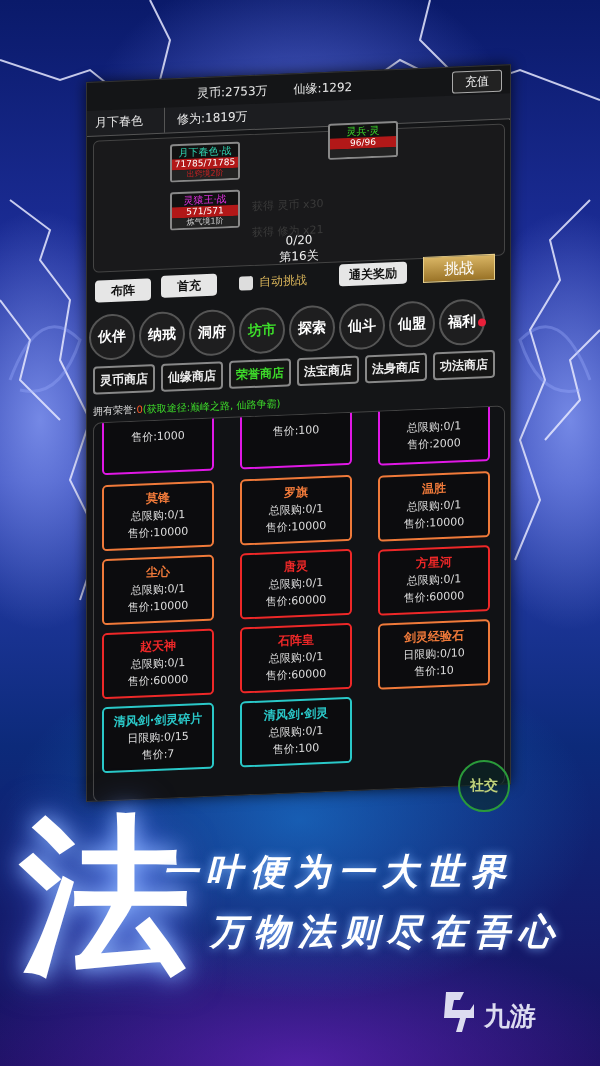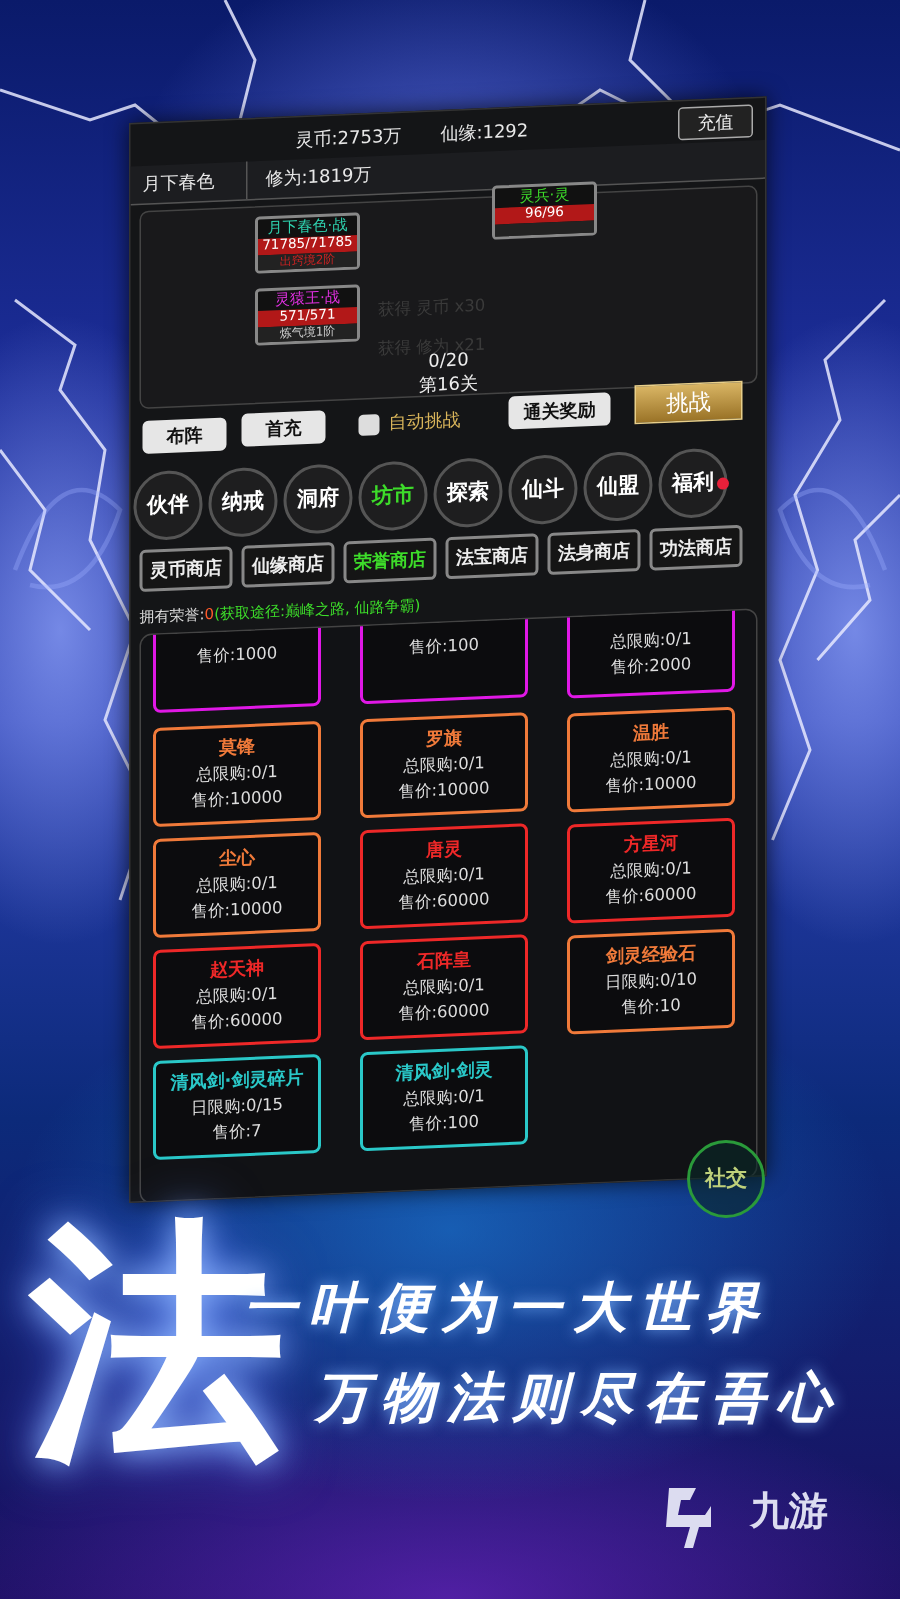--- a/index.html
+++ b/index.html
@@ -43,21 +43,21 @@
 .honor{position:absolute;left:6px;top:322px;font-size:10px;color:#ddd}
 .honor .v{color:#ff5a2a}.honor .h{color:#3ddc2a}
 .grid{position:absolute;left:6px;top:340px;width:412px;height:380px;border:1px solid #444;border-radius:8px;background:#111215;overflow:hidden}
 .item{position:absolute;width:112px;height:66px;border:2px solid #e018e6;border-radius:5px;background:#0c0c0e;text-align:center;font-size:11px;color:#ddd;padding-top:5px;line-height:17px}
 .item .n{font-weight:bold;font-size:12px}
 .social{position:absolute;left:458px;top:760px;width:52px;height:52px;border-radius:50%;border:2px solid #2a9a3a;color:#bfd07a;font-size:14px;font-weight:bold;display:flex;align-items:center;justify-content:center;background:rgba(10,40,40,.6)}
 .slogan1,.slogan2{position:absolute;color:#fff;font-family:"DejaVu Serif",serif;font-weight:bold;text-shadow:0 0 10px #7db3ff;letter-spacing:8px;font-size:36px;font-style:italic}
 .slogan1{left:162px;top:848px}
 .slogan2{left:210px;top:908px}
 .big{position:absolute;left:20px;top:810px;font-size:170px;color:#fff;font-family:"DejaVu Serif",serif;font-weight:bold;text-shadow:0 0 22px #8fb8ff,0 0 40px #5a7bff;line-height:1}
-.logo{position:absolute;left:440px;top:990px;display:flex;align-items:flex-start;gap:20px;color:#dcdcf0;font-size:26px;font-weight:bold}
+.logo{position:absolute;left:440px;top:990px;display:flex;align-items:flex-end;gap:4px;color:#dcdcf0;font-size:26px;font-weight:bold}
 .logo-mark{width:40px;height:44px;position:relative}
 </style>
 </head>
 <body>
 
 <div class="bg"></div>
 
 <svg class="bolt" width="600" height="820" style="left:0;top:0">
   <g fill="none" stroke="#e6e8ff" stroke-width="2" opacity=".85">
     <path d="M0 60 L60 80 L90 70 L140 110 L190 90 L240 140 L300 120 L350 95 L400 60 L460 90 L520 70 L600 100"></path>

